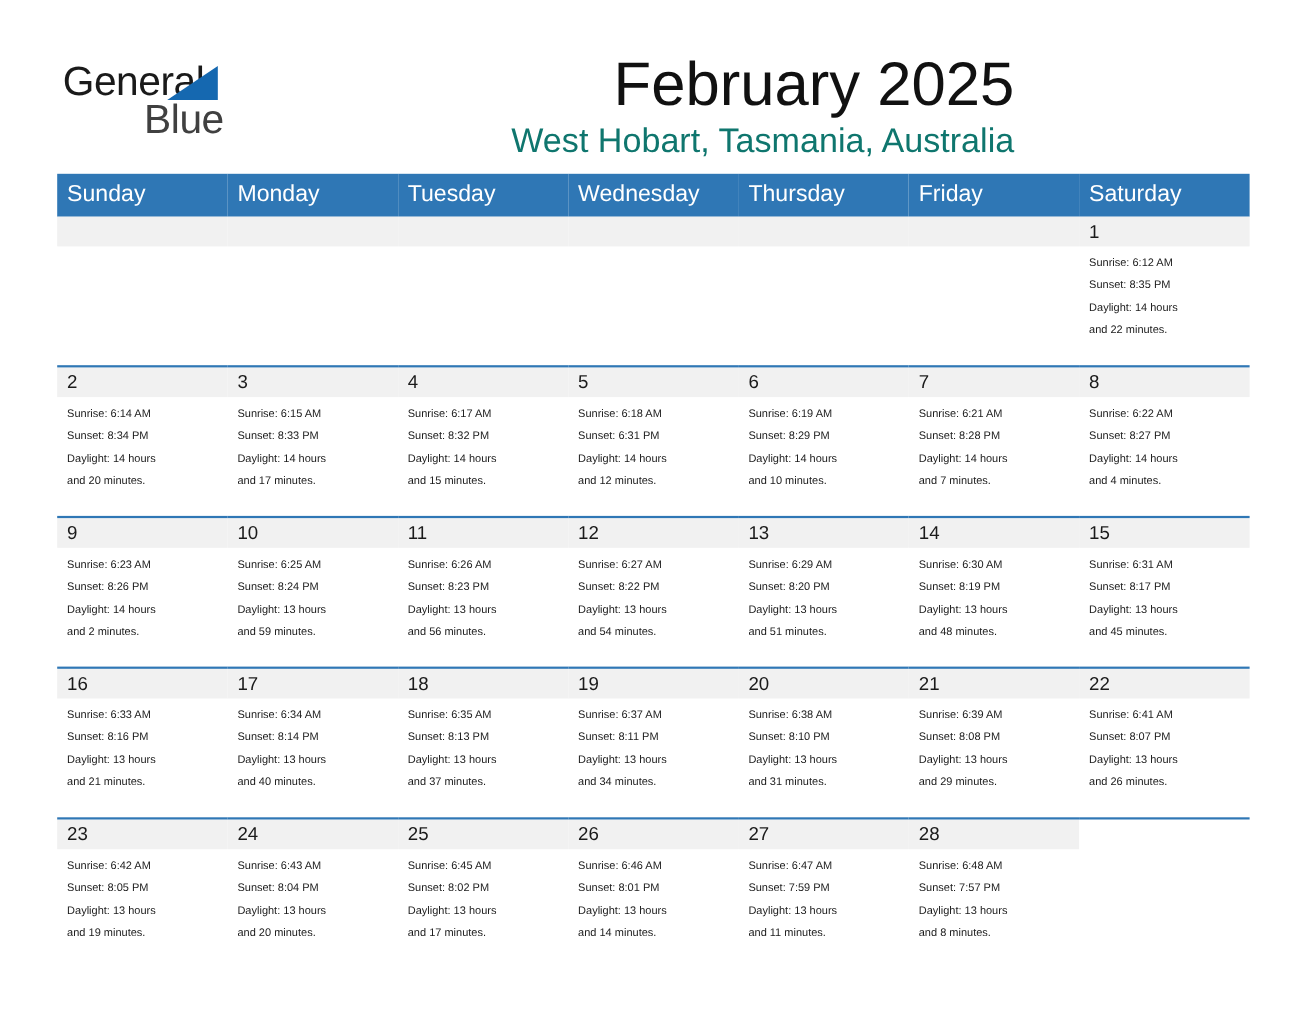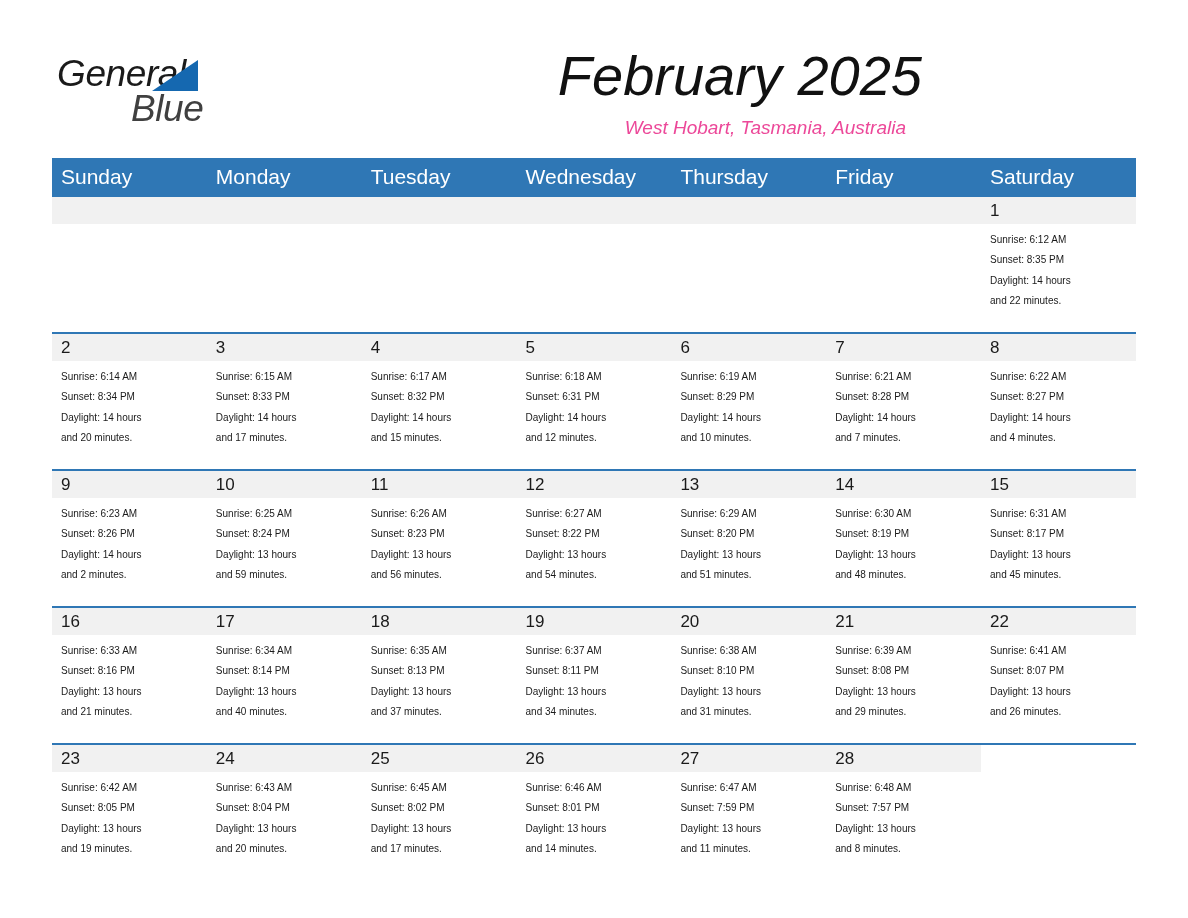--- a/index.html
+++ b/index.html
@@ -21,21 +21,20 @@
     box-sizing: border-box;
   }
 
   
   .top {
     position: absolute;
     left: 0;
     top: 0;
     width: 980px;
     height: 158px;
-    font-style: italic;
   }
   .logo {
     position: absolute;
     left: 57px;
     top: 53px;
     width: 260px;
     height: 80px;
   }
   .logo-row1 {
     position: absolute;
@@ -74,25 +73,25 @@
     right: 58px;
     top: 50px;
     font-size: 56px;
     line-height: 52px;
     color: #111111;
     white-space: nowrap;
     text-align: right;
   }
   .subtitle {
     position: absolute;
-    right: 74px;
+    right: 58px;
     top: 113px;
-    font-size: 19px;
+    font-size: 31px;
     line-height: 30px;
-    color: #ec4899;
+    color: #0f766e;
     white-space: nowrap;
     text-align: right;
   }
 
   
   .calendar {
     position: absolute;
     left: 52px;
     top: 158px;
     width: 1084px;

